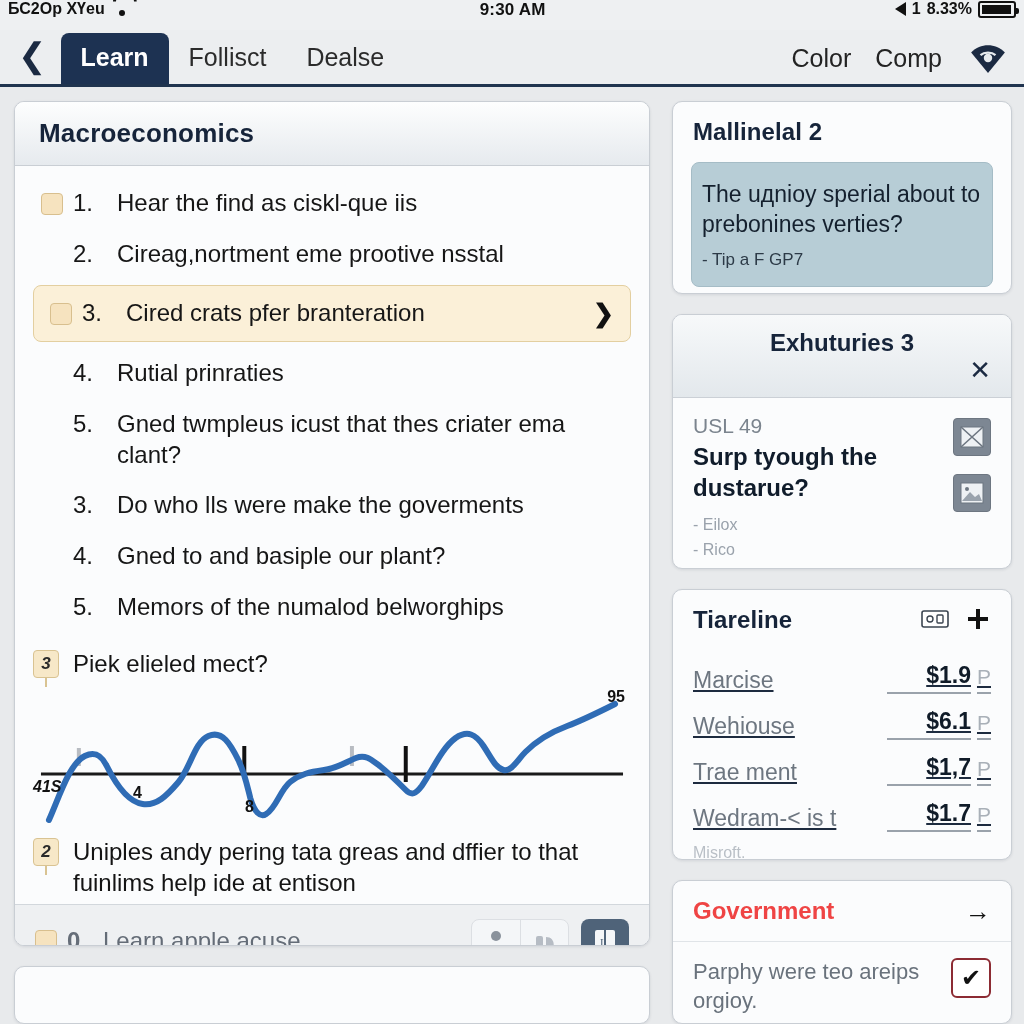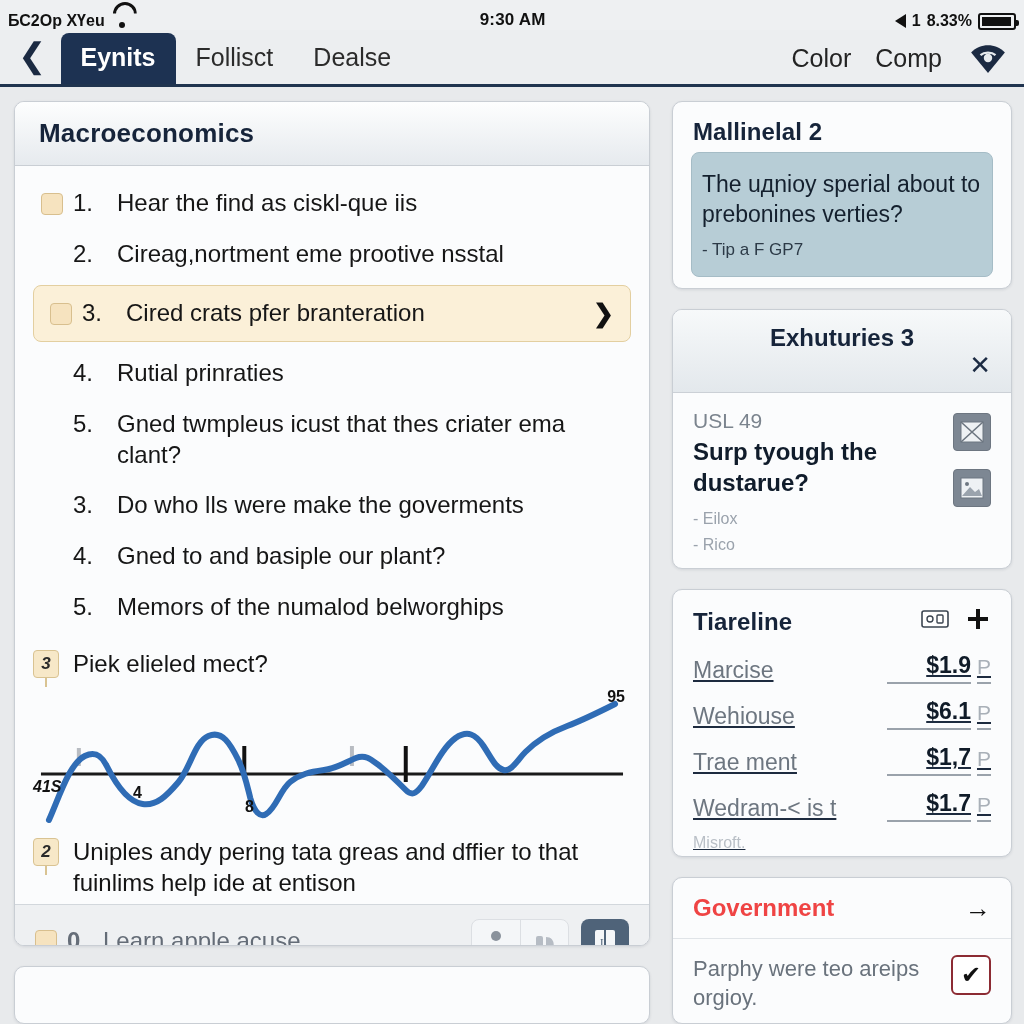--- a/index.html
+++ b/index.html
@@ -6,21 +6,21 @@
   html,body{ width:1024px; height:1024px; overflow:hidden; }
   body{
     font-family:"Liberation Sans", sans-serif;
     background:#e8eaec;
     color:#1d2b3f;
     -webkit-font-smoothing:antialiased;
   }
 
   
   .statusbar{
-    height:30px; display:flex; align-items:flex-end;
+    height:30px; display:flex; align-items:flex-start;
     padding:0 8px; font-size:16px; font-weight:700;
     background:#eef0f2; color:#111;
   }
   .sb-left{ display:flex; align-items:center; gap:8px; flex:0 0 auto; }
   .sb-center{ flex:1; text-align:center; font-size:17px; font-weight:700; letter-spacing:.2px;}
   .sb-right{ display:flex; align-items:center; gap:6px; flex:0 0 auto; font-size:16px;}
   .wifi-small{ width:18px; height:14px; position:relative; display:inline-block;}
   .wifi-small::before{
     content:""; position:absolute; left:0; bottom:2px; width:18px; height:18px;
     border:3px solid #111; border-radius:50%;
@@ -144,21 +144,21 @@
   .seg > div + div{ border-left:1px solid #dcdfe3; }
   .btn-dark{
     width:48px;height:44px;background:#4f6379;border-radius:8px;
     display:flex;align-items:center;justify-content:center; cursor:pointer;
   }
 
   
   .stub{ height:60px; }
 
   
-  .p-head{ padding:16px 20px 6px; display:flex; align-items:flex-end; }
+  .p-head{ padding:16px 20px 16px; display:flex; align-items:flex-start; }
   .p-head h3{ font-size:24px; font-weight:700; color:#16243a; letter-spacing:.1px;}
   .p-head .sp{ margin-left:auto; display:flex; align-items:center; gap:14px;}
   .quote-box{
     margin:0 18px 18px; background:#b7cdd6; border:1px solid #a5bcc6;
     border-radius:8px; padding:16px 10px;
   }
   .quote-box p{ font-size:23px; line-height:1.32; color:#14202e; }
   .quote-cite{ margin-top:10px; font-size:17px; color:#2c3a47; }
 
   .panel2-head{
@@ -219,21 +219,21 @@
     <span>8.33%</span>
     <span class="battery">
         <i></i>
       </span>
   </div>
 </div>
 
 <div class="navbar">
   <div class="nav-back">❮</div>
   <div class="nav-tabs">
-    <div class="nav-tab active">Eynits</div>
+    <div class="nav-tab active">Learn</div>
     <div class="nav-tab">Follisct</div>
     <div class="nav-tab">Dealse</div>
   </div>
   <div class="nav-right">
     <div class="nav-link">Color</div>
     <div class="nav-link">Comp</div>
     <div class="wifi-big">
       <svg viewBox="0 0 44 32" width="44" height="30">
         <path d="M4 10 C14 0, 30 0, 40 10 L22 32 Z" fill="#1b2a42"></path>
         <circle cx="22" cy="16" r="4.5" fill="#e6eaee"></circle>

